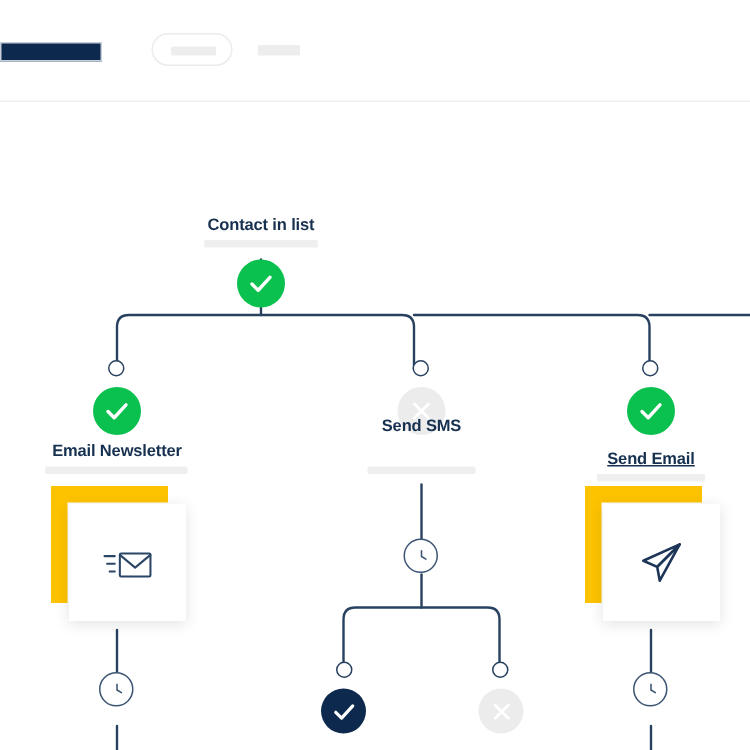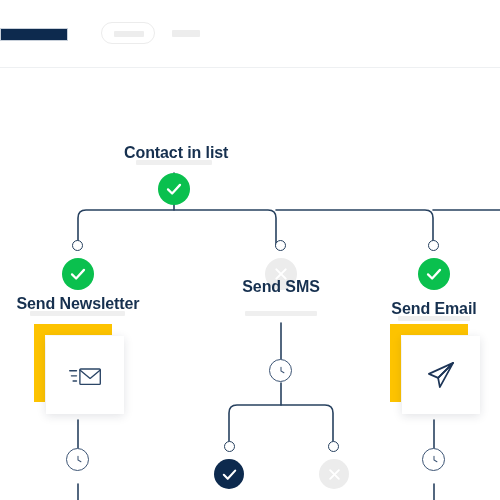--- a/index.html
+++ b/index.html
@@ -82,21 +82,21 @@
     justify-content: center;
   }
   .status svg { display: block; }
 
   .st-green  { background: #0ac04e; }
   .st-navy   { background: #0d2a4e; }
   .st-gray   { background: #ececec; }
 
   .node-label {
     position: absolute;
-    font-size: 16px;
+    font-size: 11px;
     font-weight: bold;
     color: #16304f;
     white-space: nowrap;
     text-align: center;
     letter-spacing: -0.1px;
   }
   .label-skeleton {
     position: absolute;
     height: 5px;
     background: #efefef;
@@ -194,21 +194,21 @@
     <div class="label-skeleton" style="left:136px; top:92px; width:76px;"></div>
   </div>
 
   <div class="node">
     <div class="dot-ring" style="left:72px; top:172px;"></div>
     <div class="status st-green" style="left:62px; top:190px; width:32px; height:32px;">
       <svg width="18" height="18" viewBox="0 0 24 24" fill="none" stroke="#ffffff" stroke-width="3" stroke-linecap="round" stroke-linejoin="round">
         <polyline points="4,12.5 9.5,18 20,6.5"></polyline>
       </svg>
     </div>
-    <div class="node-label" style="left:8px; top:227px; width:140px;">Send Newsletter</div>
+    <div class="node-label" style="left:8px; top:227px; width:140px;">Email Newsletter</div>
     <div class="label-skeleton" style="left:30px; top:243px; width:95px;"></div>
   </div>
 
   <div class="node">
     <div class="dot-ring" style="left:275px; top:172px;"></div>
     <div class="status st-gray" style="left:265px; top:190px; width:32px; height:32px;">
       <svg width="16" height="16" viewBox="0 0 24 24" fill="none" stroke="#ffffff" stroke-width="3" stroke-linecap="round">
         <line x1="5" y1="5" x2="19" y2="19"></line>
         <line x1="19" y1="5" x2="5" y2="19"></line>
       </svg>
@@ -217,21 +217,21 @@
     <div class="label-skeleton" style="left:245px; top:243px; width:72px;"></div>
   </div>
 
   <div class="node">
     <div class="dot-ring" style="left:428px; top:172px;"></div>
     <div class="status st-green" style="left:418px; top:190px; width:32px; height:32px;">
       <svg width="18" height="18" viewBox="0 0 24 24" fill="none" stroke="#ffffff" stroke-width="3" stroke-linecap="round" stroke-linejoin="round">
         <polyline points="4,12.5 9.5,18 20,6.5"></polyline>
       </svg>
     </div>
-    <div class="node-label" style="left:374px; top:232px; width:120px;">Send Email</div>
+    <div class="node-label" style="left:374px; top:232px; width:120px;text-decoration:underline;">Send Email</div>
     <div class="label-skeleton" style="left:398px; top:248px; width:72px;"></div>
   </div>
 
   <div class="card-wrap" style="left:34px; top:256px; width:102px; height:102px;">
     <div class="card-accent"></div>
     <div class="card-face">
       <svg width="34" height="26" viewBox="0 0 40 30" fill="none" stroke="#2b4566" stroke-width="1.6" stroke-linecap="round" stroke-linejoin="round">
         <rect x="14" y="8" width="24" height="18" rx="1"></rect>
         <polyline points="14,9 26,19 38,9"></polyline>
         <line x1="2" y1="10" x2="10" y2="10"></line>

